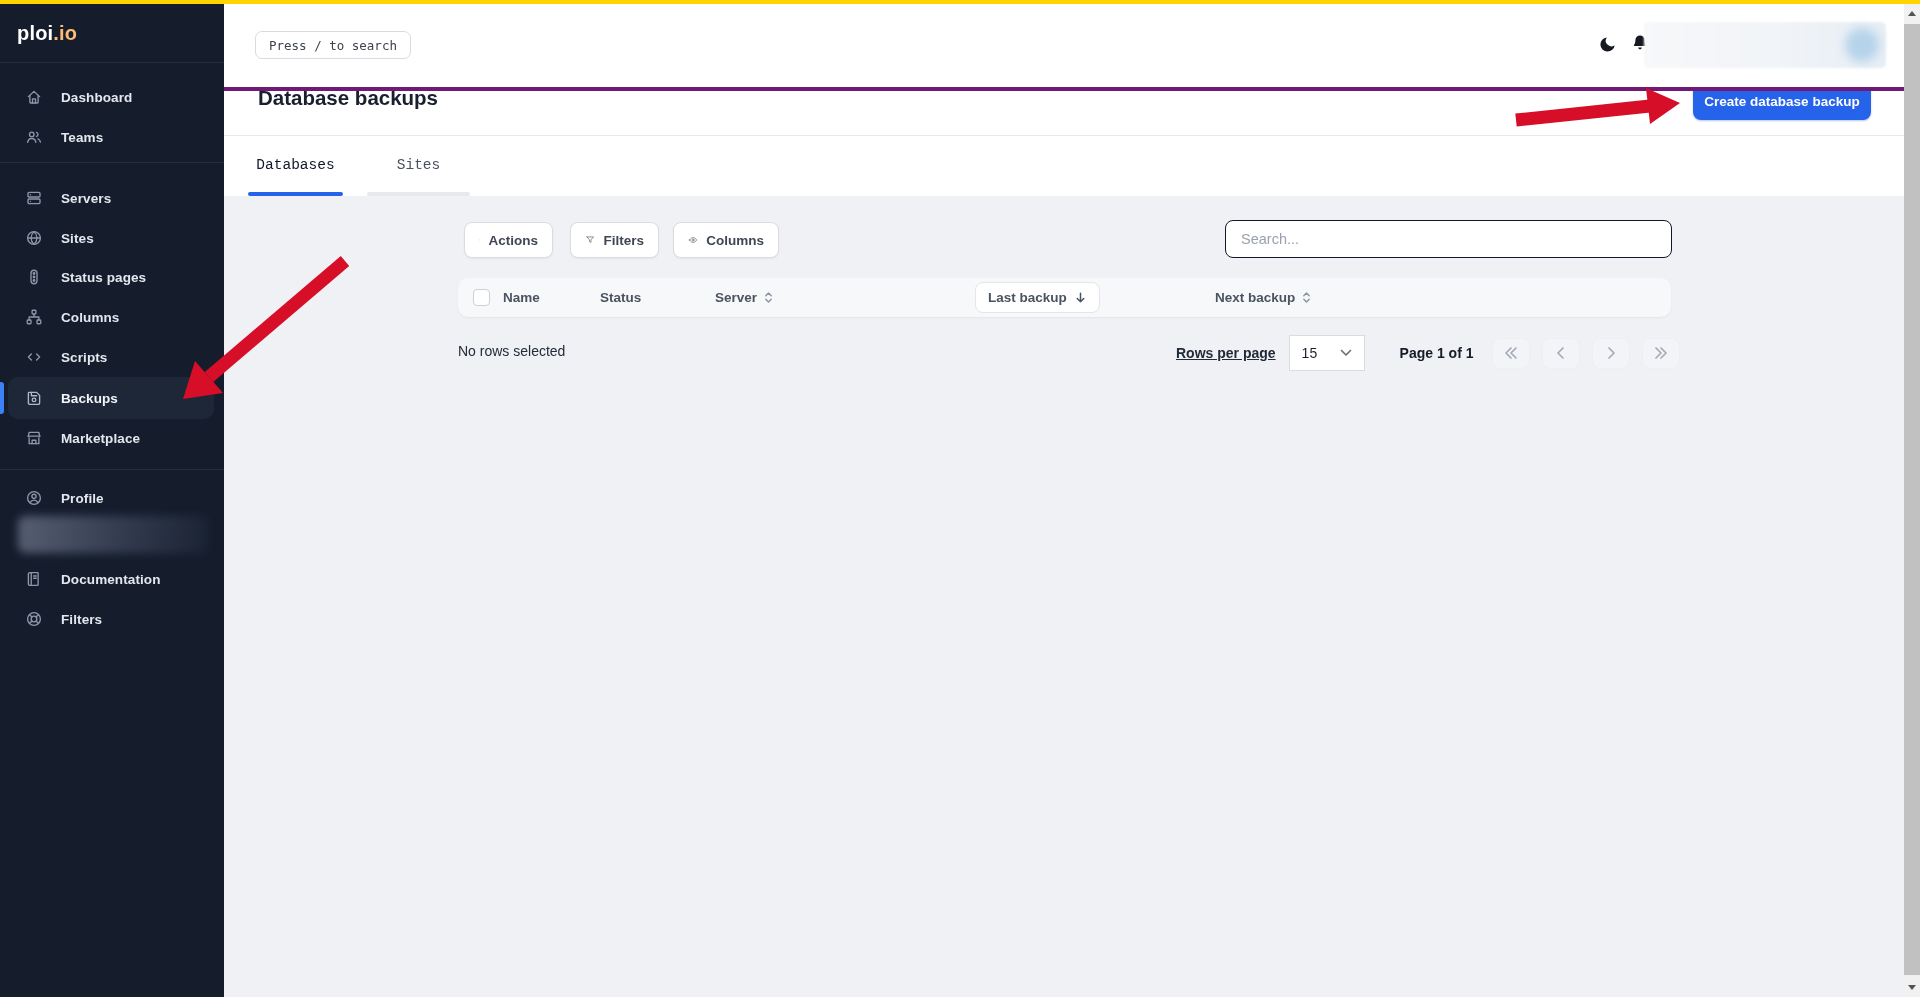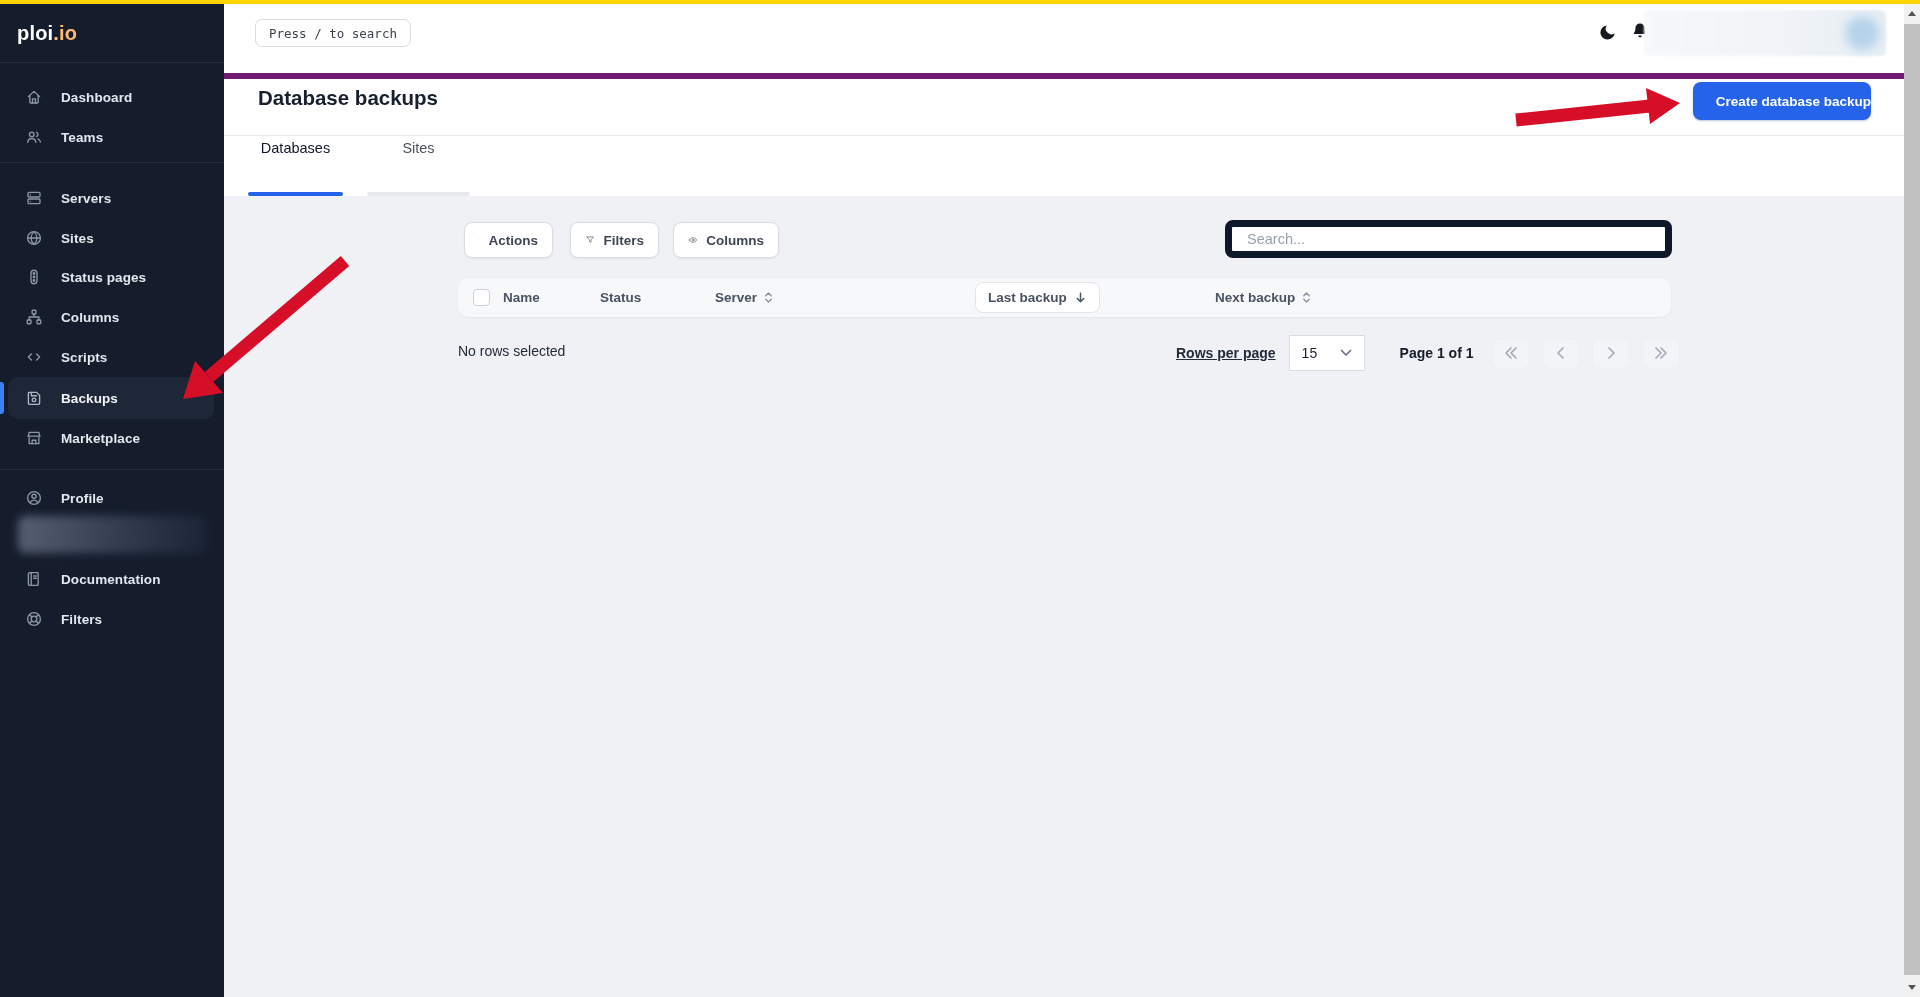--- a/index.html
+++ b/index.html
@@ -20,61 +20,61 @@
   .nav-item .nav-icon { position:absolute; left:25px; top:50%; transform:translateY(-50%); width:18px; height:18px; color:#8d97a8; }
   .nav-item .nav-icon svg { width:18px; height:18px; display:block; }
   .nav-item .nav-label { position:absolute; left:61px; top:50%; transform:translateY(-50%); font-size:13.5px; font-weight:700; color:#e3e7ee; letter-spacing:.1px; }
   .nav-active-bg { position:absolute; left:8px; top:377px; width:206px; height:42px; background:#1e2737; border-radius:10px; }
   .nav-active-bar { position:absolute; left:0; top:382px; width:4px; height:32px; background:#3b82f6; border-radius:0 3px 3px 0; }
   .sb-blur { position:absolute; left:18px; top:516px; width:190px; height:37px; border-radius:8px;
              background:linear-gradient(95deg, rgba(140,150,170,.55), rgba(100,112,134,.38) 55%, rgba(70,82,104,.12));
              filter:blur(4px); }
 
   
-  .topbar { position:absolute; left:224px; top:4px; width:1680px; height:75px; background:#fff; border-bottom:6px solid #701a75; z-index:5; }
+  .topbar { position:absolute; left:224px; top:16px; width:1680px; height:75px; background:#fff; border-bottom:4px solid #701a75; z-index:5; }
   .search-hint { position:absolute; left:31px; top:15px; height:28px; padding:0 13px; display:flex; align-items:center;
                  border:1px solid #d8dbe0; border-radius:7px; font-family:"DejaVu Sans Mono","Liberation Mono",monospace;
                  font-size:12.5px; color:#3d434c; background:#fff; cursor:pointer; }
   .icon-btn { position:absolute; width:22px; height:22px; color:#171b22; cursor:pointer; }
   .icon-btn svg { width:100%; height:100%; display:block; }
   .moon-btn { left:1374px; top:19px; width:19px; height:19px; }
   .bell-btn { left:1406px; top:17px; width:20px; height:20px; }
   .user-blur { position:absolute; left:1420px; top:6px; width:242px; height:46px; border-radius:5px; cursor:pointer;
                background:linear-gradient(90deg,#f7f8fa 0%,#f1f4f8 55%,#e7eef5 100%); filter:blur(1px); }
   .user-blur .avatar-blur { position:absolute; right:7px; top:6px; width:34px; height:34px; border-radius:50%;
                background:#b5d3ea; filter:blur(5px); }
 
   
   .page-header { position:absolute; left:224px; top:63px; width:1680px; height:73px; background:#fff; border-bottom:1px solid #e8eaee; }
   .page-title { position:absolute; left:34px; top:23px; font-size:20.5px; font-weight:700; color:#18202e; }
   .create-btn { position:absolute; left:1469px; top:19px; width:178px; height:38px; background:var(--accent,#2563eb);
                 border:none; border-radius:8px; color:#fff; font-family:inherit; font-size:13.5px; font-weight:700;
-                cursor:pointer; box-shadow:0 1px 2px rgba(23,63,160,.3);text-align:right; }
+                cursor:pointer; box-shadow:0 1px 2px rgba(23,63,160,.3); }
 
   
   .tabs { position:absolute; left:224px; top:136px; width:1680px; height:60px; background:#fff; }
   .tab { position:absolute; top:0; height:60px; cursor:pointer; text-align:center; }
-  .tab .tab-label { display:block; margin-top:4px; font-size:14.5px; }
+  .tab .tab-label { display:block; margin-top:21px; font-size:14.5px;font-family:Liberation Mono, monospace; }
   .tab-databases { left:24px; width:95px; }
   .tab-databases .tab-label { color:#0f172a; }
   .tab-databases .tab-underline { position:absolute; left:0; bottom:0; width:95px; height:4px; background:var(--accent,#2563eb); border-radius:2px; }
   .tab-sites { left:143px; width:103px; }
   .tab-sites .tab-label { color:#49515e; }
   .tab-sites .tab-underline { position:absolute; left:0; bottom:0; width:103px; height:4px; background:#e7e9ec; border-radius:2px; }
 
   
   .content { position:absolute; left:224px; top:196px; width:1680px; height:801px; background:var(--content-bg,#f0f1f4); }
   .tool-btn { position:absolute; top:26px; height:36px; background:#fff; border:1px solid #d9dce1; border-radius:8px;
               display:flex; align-items:center; gap:8px; padding:0 14px; font-family:inherit; font-size:13.5px; font-weight:700;
               color:#3f4754; cursor:pointer; box-shadow:0 1px 2px rgba(16,24,40,.05); }
   .tool-btn svg { width:16px; height:16px; color:#6b7280; }
   .btn-actions { left:240px; width:89px; }
   .btn-filters { left:346px; width:89px; }
   .btn-columns { left:449px; width:106px;justify-content:center; }
-  .search-input { position:absolute; left:1001px; top:24px; width:447px; height:38px; background:#fff; border:7px solid #0f172a;
+  .search-input { position:absolute; left:1001px; top:24px; width:447px; height:38px; background:#fff; border:1px solid #0f172a;
                   border-radius:8px; padding:0 15px; font-family:inherit; font-size:14.5px; color:#1a2230; outline:none; }
   .search-input::placeholder { color:#99a1ac; }
 
   
   .thead { position:absolute; left:234px; top:82px; width:1213px; height:39px; background:#f7f8fa; border-radius:10px;
            box-shadow:0 1px 2px rgba(16,24,40,.05); font-size:13.5px; font-weight:700; color:#4a5361; }
   .th-check { position:absolute; left:15px; top:11px; width:17px; height:17px; background:#fff; border:1.5px solid #ccd1d8;
               border-radius:4px; cursor:pointer; }
   .th { position:absolute; top:0; height:39px; display:flex; align-items:center; gap:7px; }
   .th-name { left:45px; }

